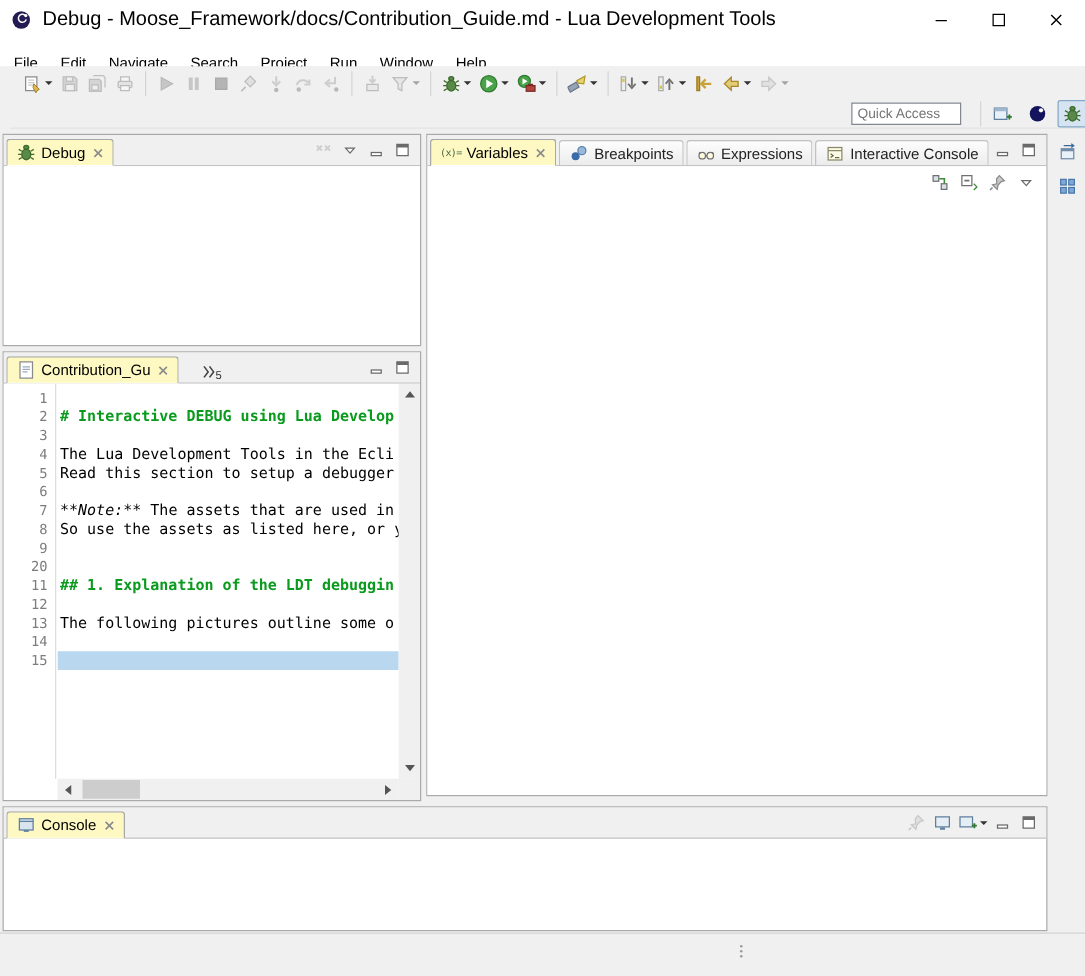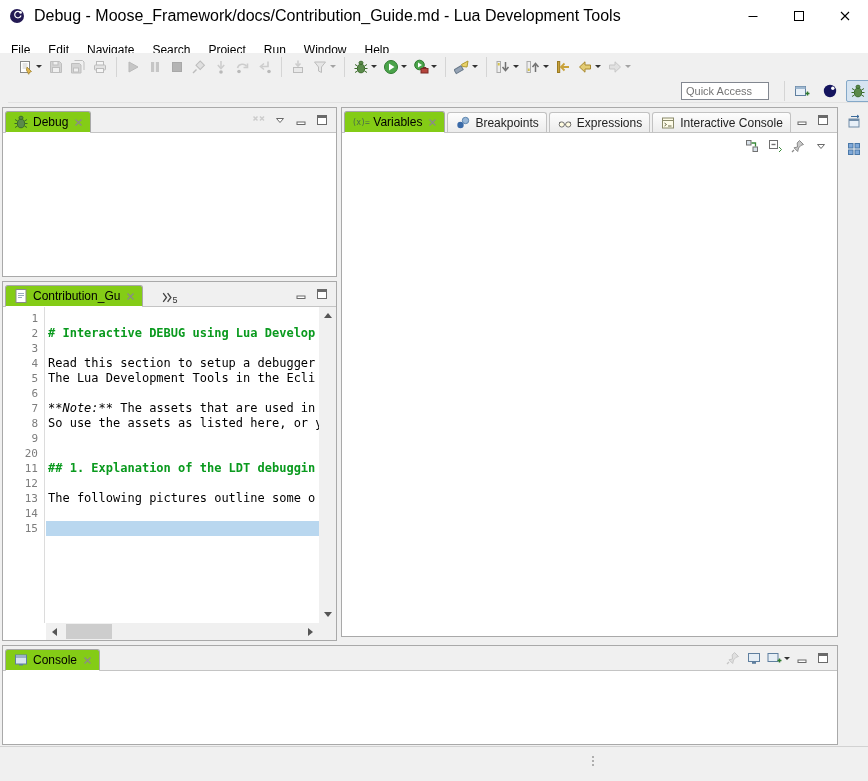--- a/index.html
+++ b/index.html
@@ -40,21 +40,21 @@
   .panel { position:absolute; display:flex; flex-direction:column; background:#fff; border:1px solid #a9a9a9; }
   #debug-panel     { left:2px;   top:107px; width:335px; height:170px; }
   #editor-panel    { left:2px;   top:281px; width:335px; height:360px; }
   #variables-panel { left:341px; top:107px; width:497px; height:530px; }
   #console-panel   { left:2px;   top:645px; width:836px; height:100px; }
 
   .tab-strip { height:25px; background:#f0f0f0; display:flex; align-items:flex-end; border-bottom:1px solid #c4c4c4; flex:none; }
   .tab { display:flex; align-items:center; height:21px; padding:0 7px; margin-left:2px; margin-bottom:-1px;
          border:1px solid #c2c2c2; border-bottom:1px solid #c4c4c4; border-radius:3px 3px 0 0;
          background:linear-gradient(#fdfdfd,#ececec); white-space:nowrap; color:#222; }
-  .tab.active { height:22px; background:#84cc16; border-color:#a8a8a8; border-bottom:1px solid #fff; color:#000; }
+  .tab.active { height:22px; background:#fef9c3; border-color:#a8a8a8; border-bottom:1px solid #fff; color:#000; }
   .ticon { margin-right:4px; display:flex; }
   .tclose { margin-left:6px; display:flex; }
   .strip-right { margin-left:auto; display:flex; align-items:center; gap:3px; padding-right:5px; height:100%; }
   .view-btn { min-width:18px; height:18px; display:flex; align-items:center; justify-content:center; }
   .panel-content { flex:1; background:#fff; }
 
   .tab-overflow { display:flex; align-items:flex-end; margin-left:18px; padding-bottom:3px; }
   .ovcount { font-size:9px; color:#333; position:relative; top:2px; }
 
   .vars-glyph { font-family:"DejaVu Sans Mono", monospace; font-size:8px; color:#4a6a4a; letter-spacing:-0.5px; }
@@ -426,22 +426,22 @@
           <div class="ln">11</div>
           <div class="ln">12</div>
           <div class="ln">13</div>
           <div class="ln">14</div>
           <div class="ln">15</div>
         </div>
       <div class="text-area" id="text-area">
           <div class="code-line"></div>
           <div class="code-line"><span class="seg heading"># Interactive DEBUG using Lua Develop</span></div>
           <div class="code-line"></div>
+          <div class="code-line"><span class="seg plain">The Lua Development Tools in the Ecli</span></div>
           <div class="code-line"><span class="seg plain">Read this section to setup a debugger</span></div>
-          <div class="code-line"><span class="seg plain">The Lua Development Tools in the Ecli</span></div>
           <div class="code-line"></div>
           <div class="code-line"><span class="seg italic">**Note:**</span><span class="seg plain"> The assets that are used in</span></div>
           <div class="code-line"><span class="seg plain">So use the assets as listed here, or y</span></div>
           <div class="code-line"></div>
           <div class="code-line"></div>
           <div class="code-line"><span class="seg heading">## 1. Explanation of the LDT debuggin</span></div>
           <div class="code-line"></div>
           <div class="code-line"><span class="seg plain">The following pictures outline some o</span></div>
           <div class="code-line"></div>
           <div class="code-line highlight"></div>

